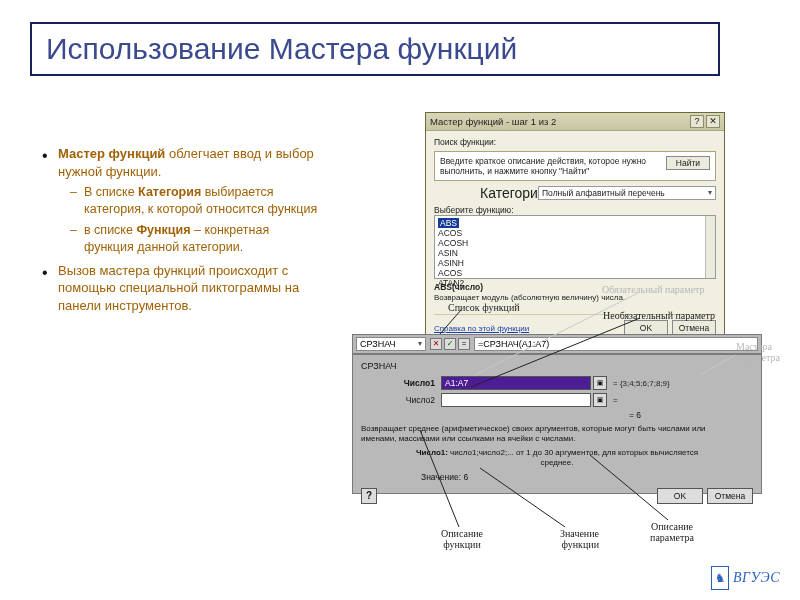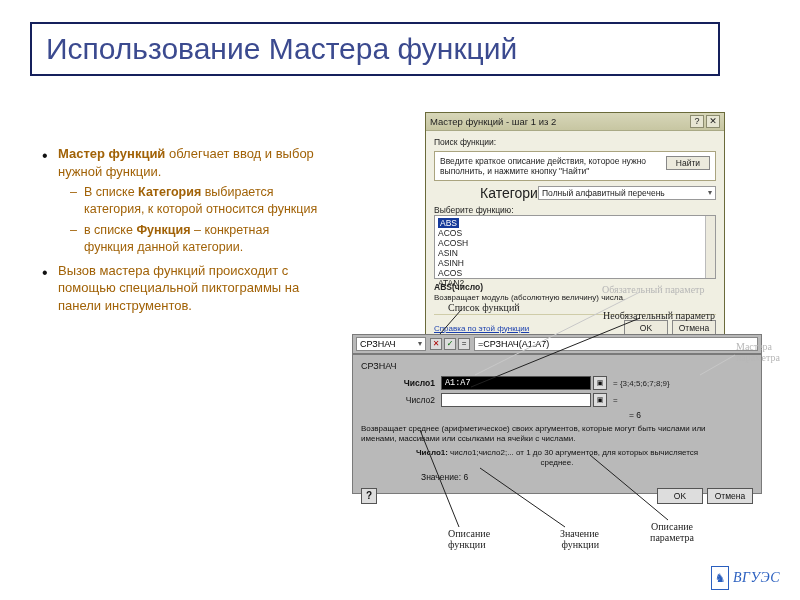--- a/index.html
+++ b/index.html
@@ -150,21 +150,21 @@
     font-size: 9px; color: #111;
     padding: 6px 8px;
   }
   .dlg2 .fname { font-size: 9px; margin-bottom: 5px; }
   .dlg2 .arg-row { display: flex; align-items: center; margin-bottom: 3px; }
   .dlg2 .arg-lbl { width: 80px; text-align: right; padding-right: 6px; font-size: 8.5px; }
   .dlg2 .arg-in {
     width: 150px; height: 14px; border: 1px solid #555;
     background: #fff; font-size: 8.5px; padding-left: 3px; line-height: 12px;
   }
-  .dlg2 .arg-in.sel { background: #000000; color: #fff; font-family: Liberation Mono, monospace; }
+  .dlg2 .arg-in.sel { background: #4c1d95; color: #fff; }
   .dlg2 .ref-btn {
     width: 14px; height: 14px; border: 1px solid #555;
     background: #ddd; margin-left: 2px; font-size: 7px; text-align: center; line-height: 12px;
   }
   .dlg2 .eq { font-size: 8px; margin-left: 6px; color: #222; }
   .dlg2 .result { text-align: right; font-size: 8.5px; padding-right: 112px; margin-top: 2px; }
   .dlg2 .longdesc { font-size: 8px; margin-top: 4px; padding-right: 40px; line-height: 1.2; }
   .dlg2 .argdesc { font-size: 8px; margin-top: 5px; text-align: center; padding: 0 40px; line-height: 1.2; }
   .dlg2 .val-row { font-size: 8.5px; margin-top: 5px; padding-left: 60px; }
   .dlg2 .footer2 { display: flex; align-items: center; margin-top: 6px; }
@@ -301,21 +301,21 @@
     <span class="spacer"></span>
     <div class="okbtn2">OK</div>
     <div class="cancelbtn2">Отмена</div>
   </div>
 </div>
 
 <div class="callout" style="top:302px; left:448px;">Список функций</div>
 <div class="callout faded" style="top:284px; left:602px;">Обязательный параметр</div>
 <div class="callout" style="top:310px; left:603px;">Необязательный параметр</div>
 <div class="callout faded" style="top:342px; left:736px; width:54px; line-height:1.05;">Мастера параметра</div>
-<div class="callout" style="top:529px; left:448px; width:60px; line-height:1.05;">Описание функции</div>
+<div class="callout" style="top:529px; left:432px; width:60px; text-align:center; line-height:1.05;">Описание функции</div>
 <div class="callout" style="top:529px; left:539px; width:60px; text-align:right; line-height:1.05;">Значение функции</div>
 <div class="callout" style="top:522px; left:642px; width:60px; text-align:center; line-height:1.05;">Описание параметра</div>
 
 <svg class="leaders">
   <line x1="461" y1="310" x2="440" y2="334" stroke="#222" stroke-width="1"></line>
   <line x1="640" y1="318" x2="471" y2="387" stroke="#222" stroke-width="1"></line>
   <line x1="640" y1="292" x2="475" y2="375" stroke="#c8c8c8" stroke-width="1"></line>
   <line x1="735" y1="355" x2="700" y2="375" stroke="#c8c8c8" stroke-width="1"></line>
   <line x1="459" y1="527" x2="420" y2="430" stroke="#222" stroke-width="1"></line>
   <line x1="565" y1="527" x2="480" y2="468" stroke="#222" stroke-width="1"></line>

